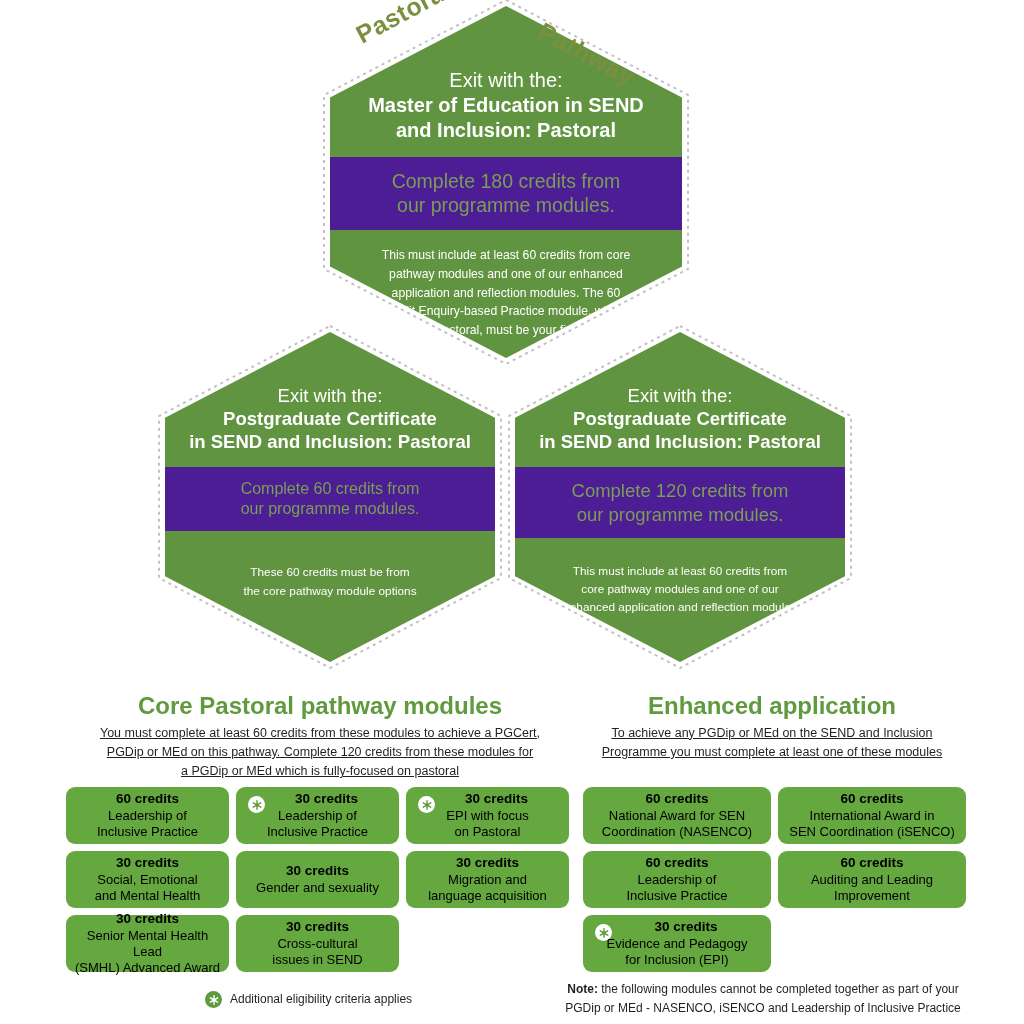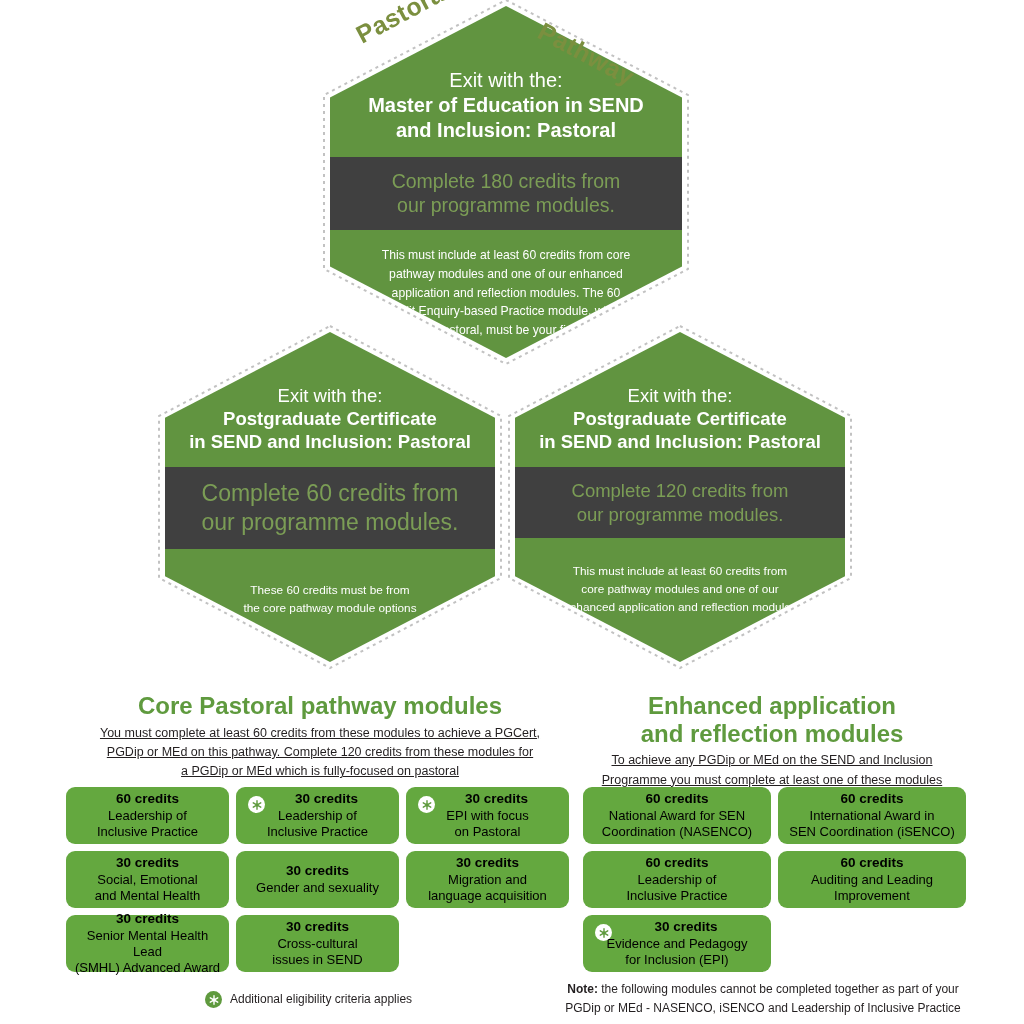--- a/index.html
+++ b/index.html
@@ -50,21 +50,21 @@
     color: #ffffff;
     line-height: 1.25;
   }
   .band-title .lead {
     font-weight: 400;
   }
   .band-title .strong {
     font-weight: bold;
   }
   .band-white {
-    background: #404040;
+    background: #4c1d95;
     color: #7b9d55;
     text-align: center;
     line-height: 1.25;
     font-weight: 400;
   }
   .band-note {
     color: #ffffff;
     text-align: center;
     line-height: 1.55;
   }
@@ -194,21 +194,21 @@
       <polygon points="173,2 344,92 344,254 173,344 2,254 2,92" fill="none" stroke="#c2c2c2" stroke-width="2" stroke-dasharray="3 4"></polygon>
     </svg>
   </div>
   <div class="hex-shape"></div>
   <div class="hex-content">
     <div class="band-title" style="padding:52px 10px 14px; font-size:18.5px;">
       <div class="lead">Exit with the:</div>
       <div class="strong">Postgraduate Certificate</div>
       <div class="strong">in SEND and Inclusion: Pastoral</div>
     </div>
-    <div class="band-white" style="padding:12px 16px 12px; font-size:23px;">
+    <div class="band-white" style="padding:12px 16px 12px; font-size:16px;">
       <div>Complete 60 credits from</div>
       <div>our programme modules.</div>
     </div>
     <div class="band-note" style="padding:32px 30px 0; font-size:11.8px;">
       <div>These 60 credits must be from</div>
       <div>the core pathway module options</div>
     </div>
   </div>
 </div>
 
@@ -242,21 +242,20 @@
   <p>
     <span>You must complete at least 60 credits from these modules to achieve a PGCert,</span><br>
     <span>PGDip or MEd on this pathway. Complete 120 credits from these modules for</span><br>
     <span>a PGDip or MEd which is fully-focused on pastoral</span>
   </p>
 </div>
 
 <div class="col-head" style="left:572px; top:692px; width:400px;">
   <h2>
     <span>Enhanced application</span><br>
-    <span>and reflection modules</span>
   </h2>
   <p>
     <span>To achieve any PGDip or MEd on the SEND and Inclusion</span><br>
     <span>Programme you must complete at least one of these modules</span>
   </p>
 </div>
 
 <div class="mod-grid" id="core-grid" style="left:66px; top:787px; width:504px; gap:7px;">
     <div class="mod" style="width: 163px; height: 57px;">
       <div class="credits">60 credits</div>

